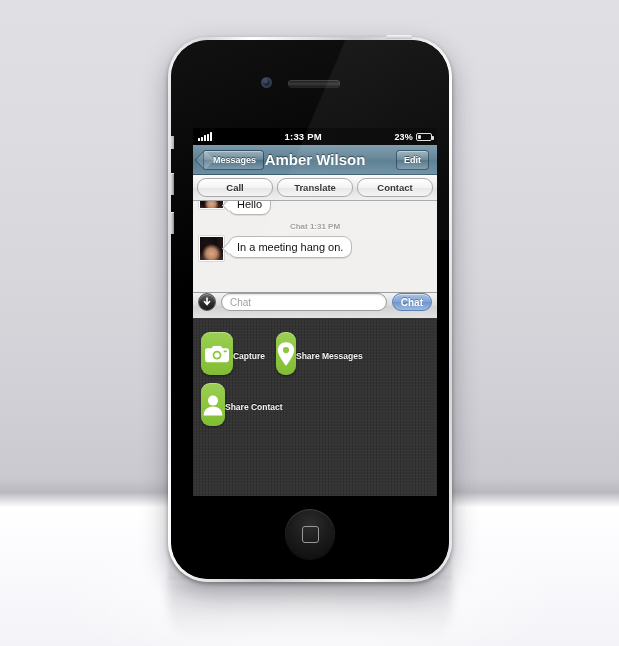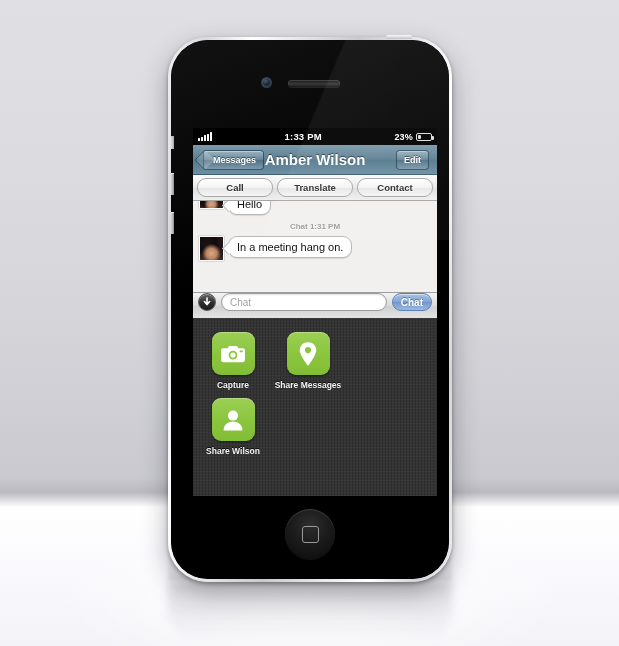--- a/index.html
+++ b/index.html
@@ -378,21 +378,21 @@
   }
   .sheet-row {
     display: flex;
     justify-content: flex-start;
     gap: 11px;
     margin-bottom: 8px;
   }
   .sheet-item {
     width: 64px;
     display: flex;
-    flex-direction: column;
+    flex-direction: row;
     align-items: center;
   }
   .sheet-icon {
     width: 43px; height: 43px;
     border-radius: 9px;
     background: linear-gradient(to bottom, #9ccf55 0%, #8cc63f 50%, #81bd34 100%);
     box-shadow: 0 1px 2px rgba(0,0,0,0.5), inset 0 1px 0 rgba(255,255,255,0.3);
     display: flex; align-items: center; justify-content: center;
   }
   .sheet-label {
@@ -564,21 +564,21 @@
             <div class="sheet-row">
 
 
               <div class="sheet-item">
                 <div class="sheet-icon">
                   <svg width="24" height="24" viewBox="0 0 24 24" aria-hidden="true">
                     <circle cx="12" cy="7.6" r="5" fill="#ffffff"></circle>
                     <path d="M12 13.4 C6.4 13.4 2.6 17 2.6 22.4 L21.4 22.4 C21.4 17 17.6 13.4 12 13.4 Z" fill="#ffffff"></path>
                   </svg>
                 </div>
-                <div class="sheet-label">Share Wilson</div>
+                <div class="sheet-label">Share Contact</div>
               </div>
 
             </div>
           </div>
         </div>
 
         <div id="home-button">
           <div id="home-square"></div>
         </div>
 

